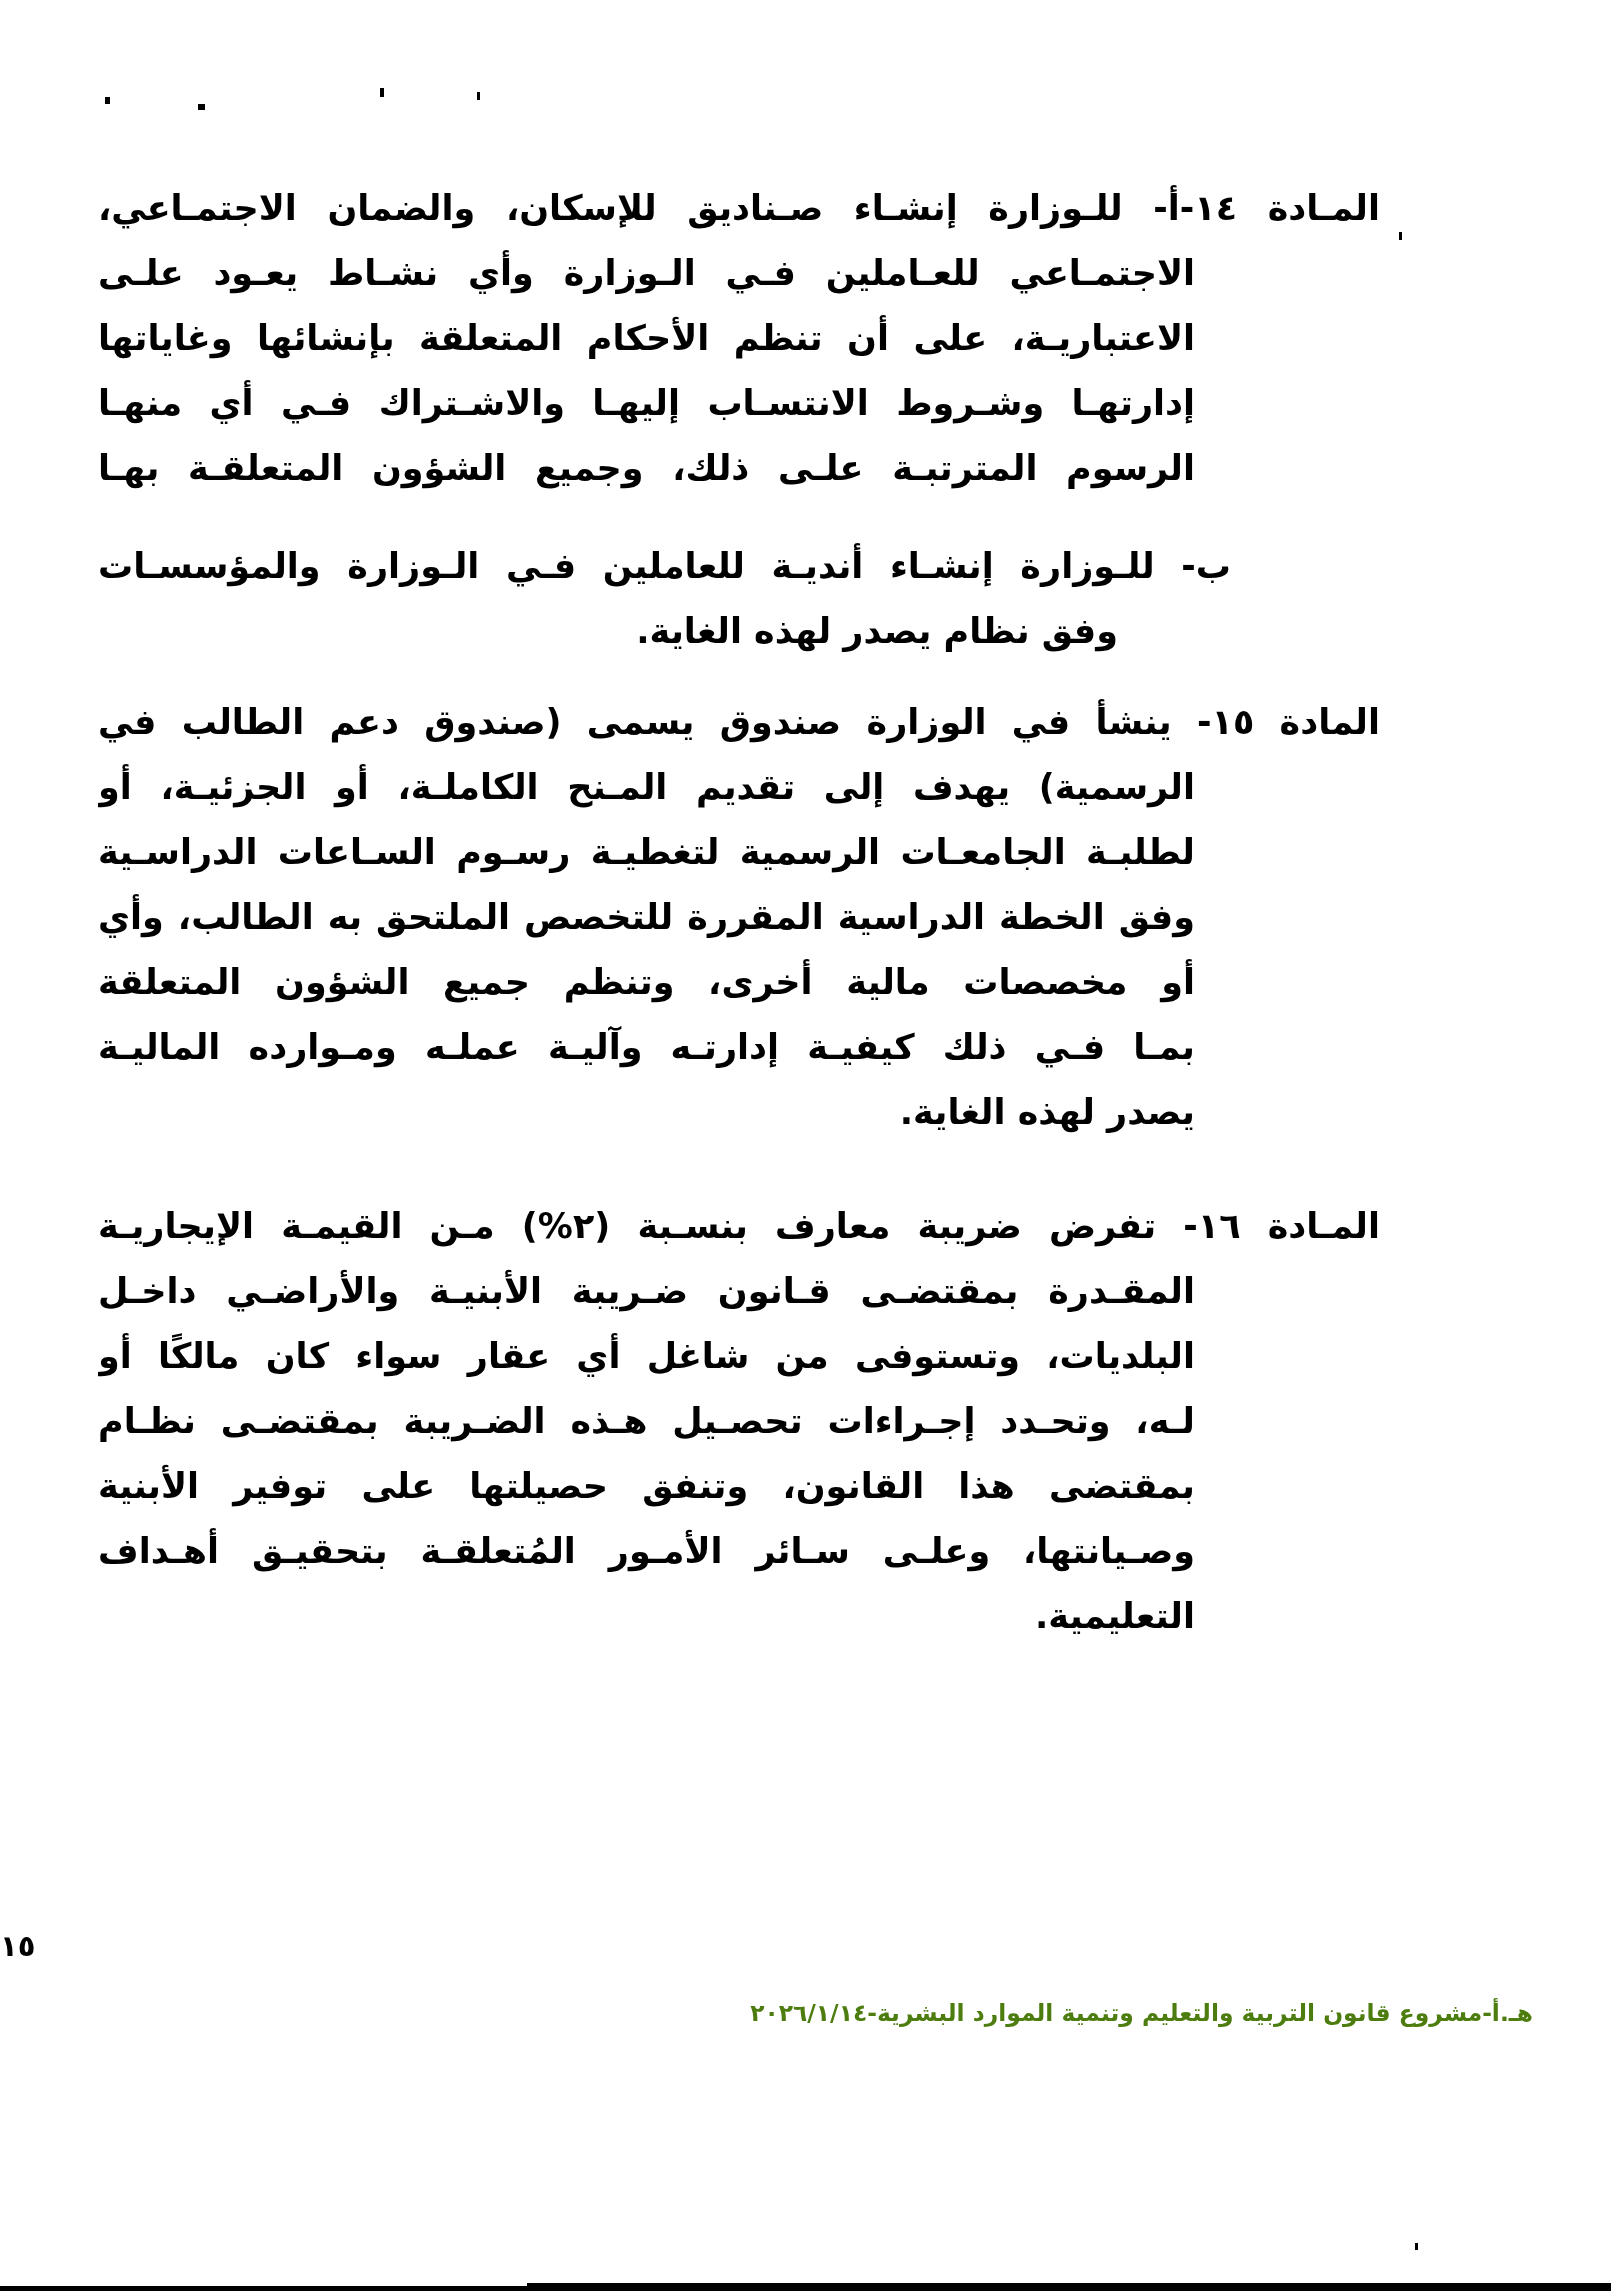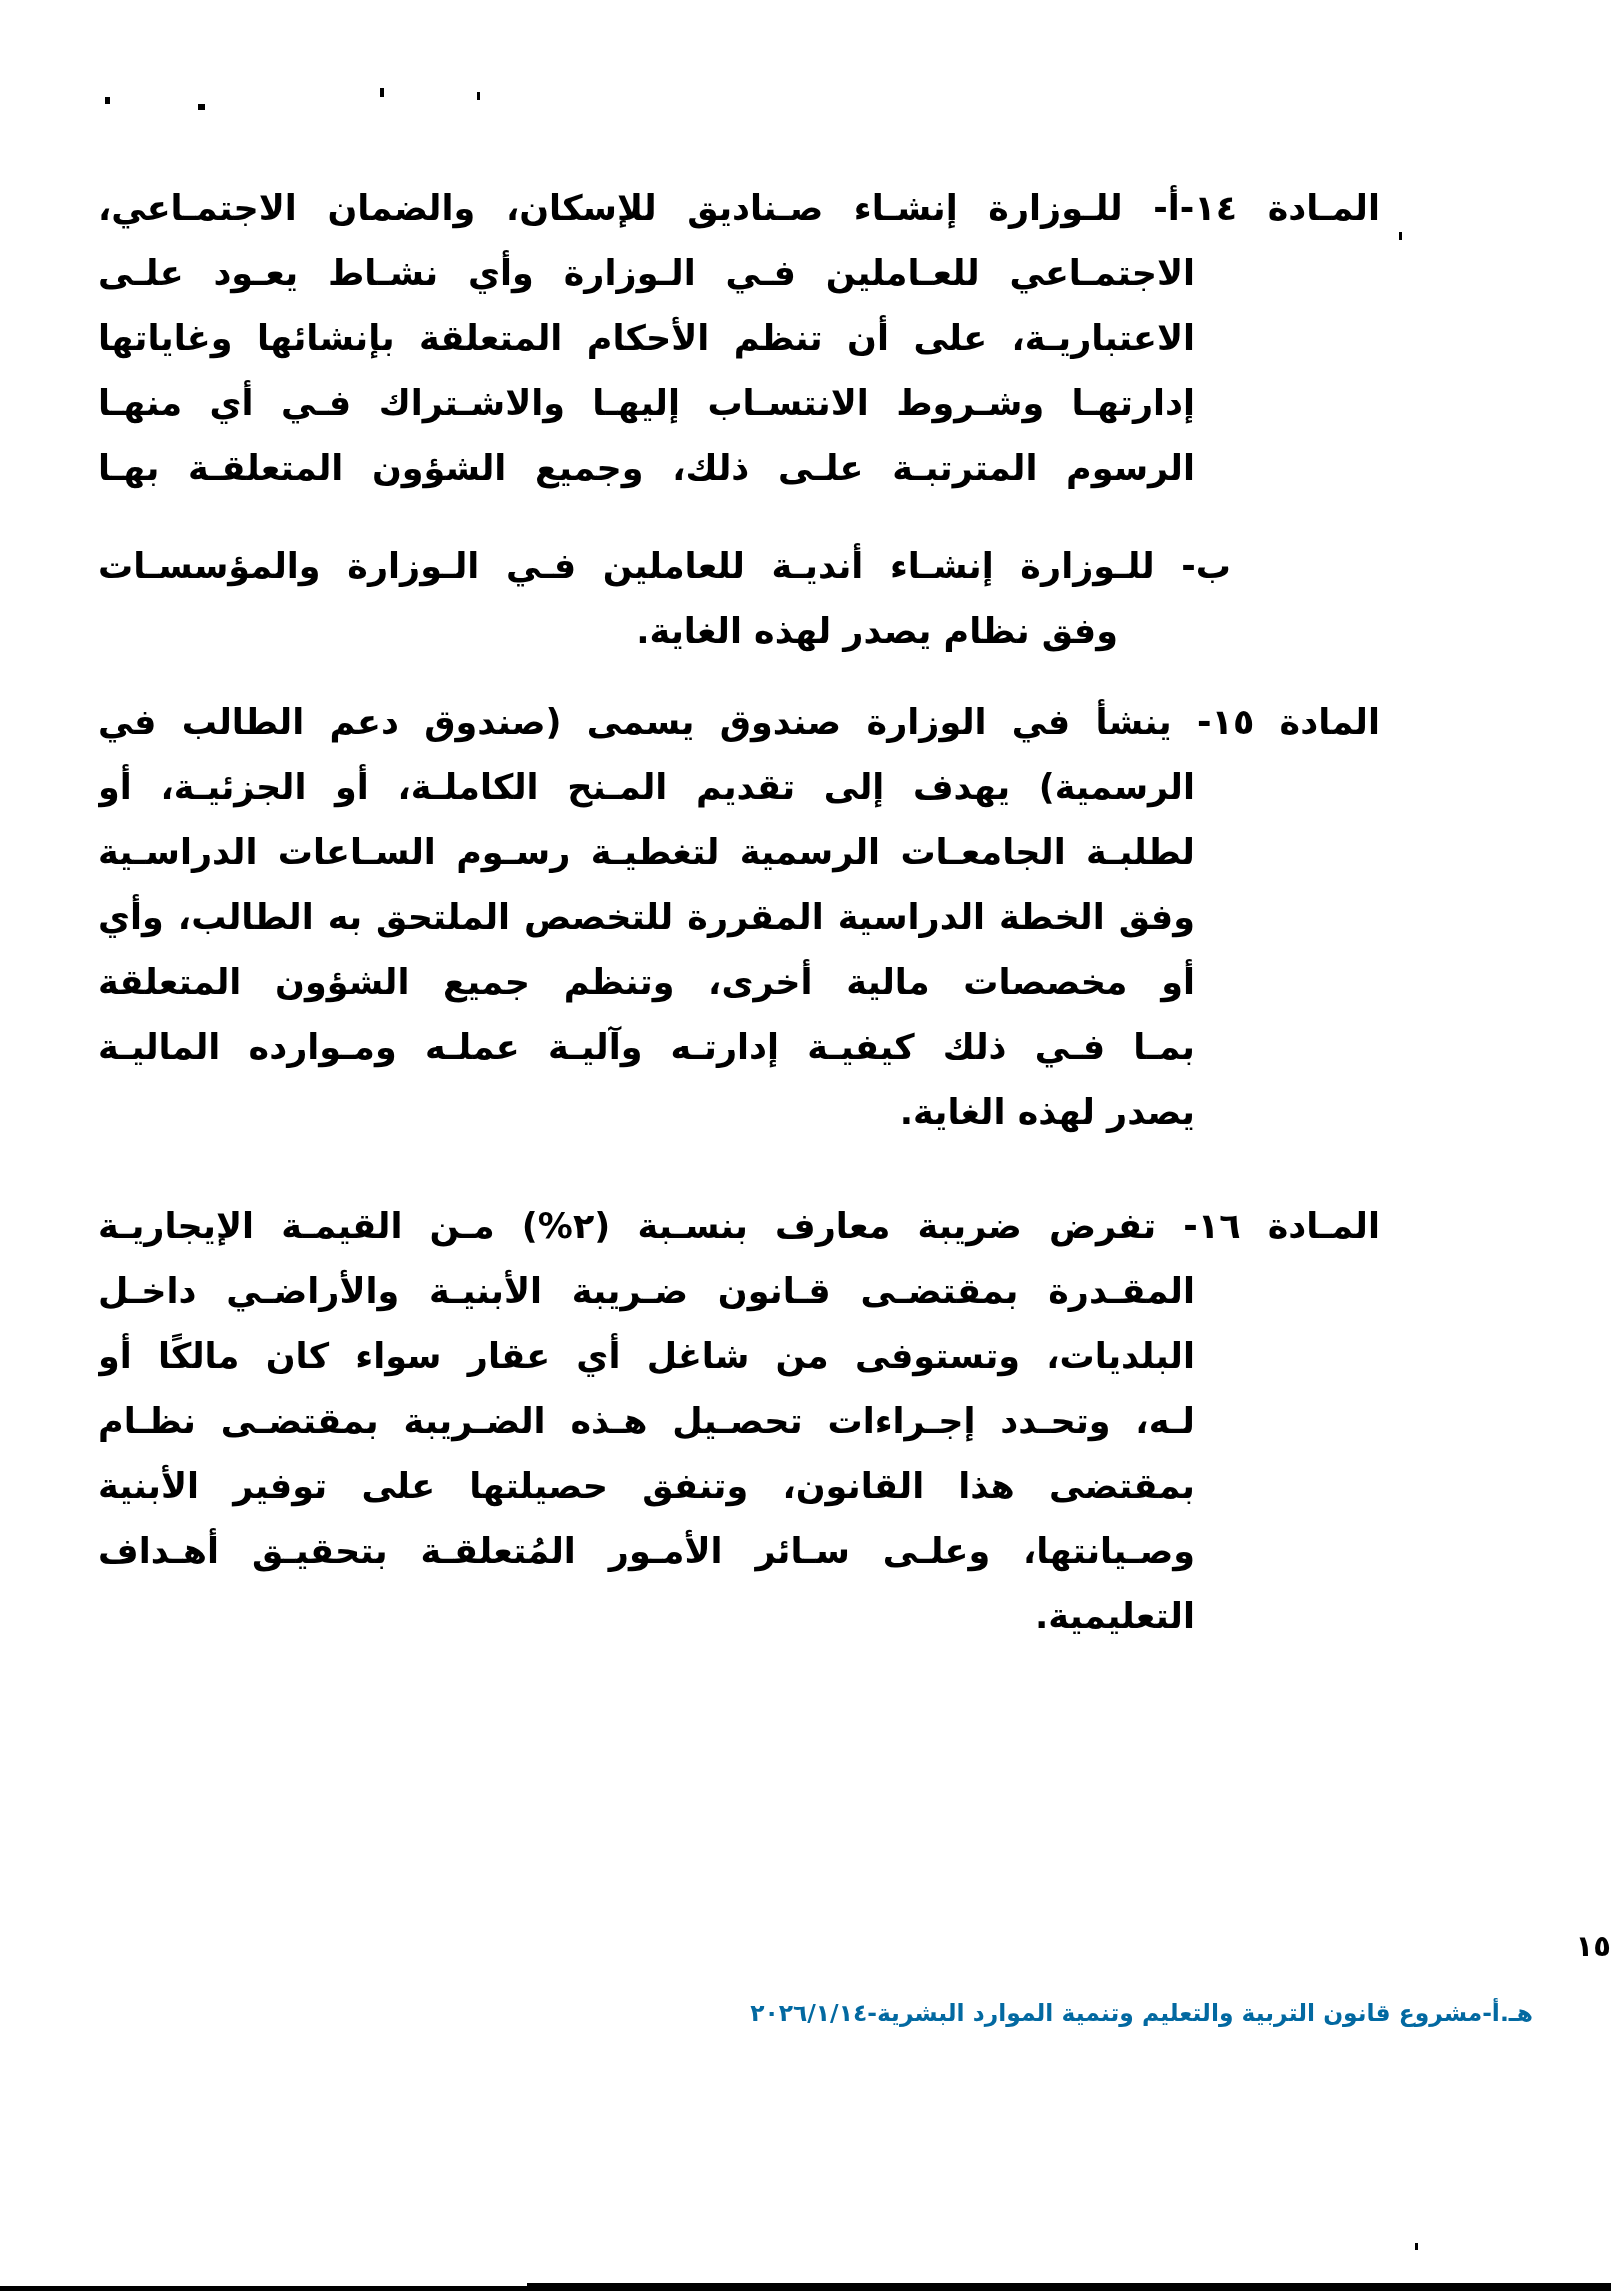--- a/index.html
+++ b/index.html
@@ -43,33 +43,33 @@
   
   .lb-first { margin-right: 149px; }
   
   .lb-last  { margin-right: 262px; text-align-last: right; }
 
   .page-number {
     position: absolute;
     top: 1929px;
     left: 0;
     width: 1611px;
-    text-align: right;
+    text-align: left;
     font-size: 29px;
     font-weight: bold;
     color: #000;
   }
   .footer-line {
     position: absolute;
     top: 1999px;
     right: 78px;
     direction: rtl;
     font-size: 23.4px;
     font-weight: bold;
-    color: #0369a1;
+    color: #4d7c0f;
     white-space: nowrap;
   }
   .speck { position: absolute; background: #000; }
   .speck.s1 { left: 105px;  top: 97px;   width: 4.9px; height: 6.8px; }
   .speck.s2 { left: 198px;  top: 104px;  width: 6.8px; height: 5.9px; }
   .speck.s3 { left: 380px;  top: 88px;   width: 3.9px; height: 8.8px; }
   .speck.s4 { left: 477px;  top: 92px;   width: 2.9px; height: 7.8px; }
   .speck.s5 { left: 1399px; top: 232px;  width: 2.9px; height: 7.8px; }
   .speck.s6 { left: 1415px; top: 2243px; width: 2.9px; height: 6.8px; }
   .edge-bar-left {

